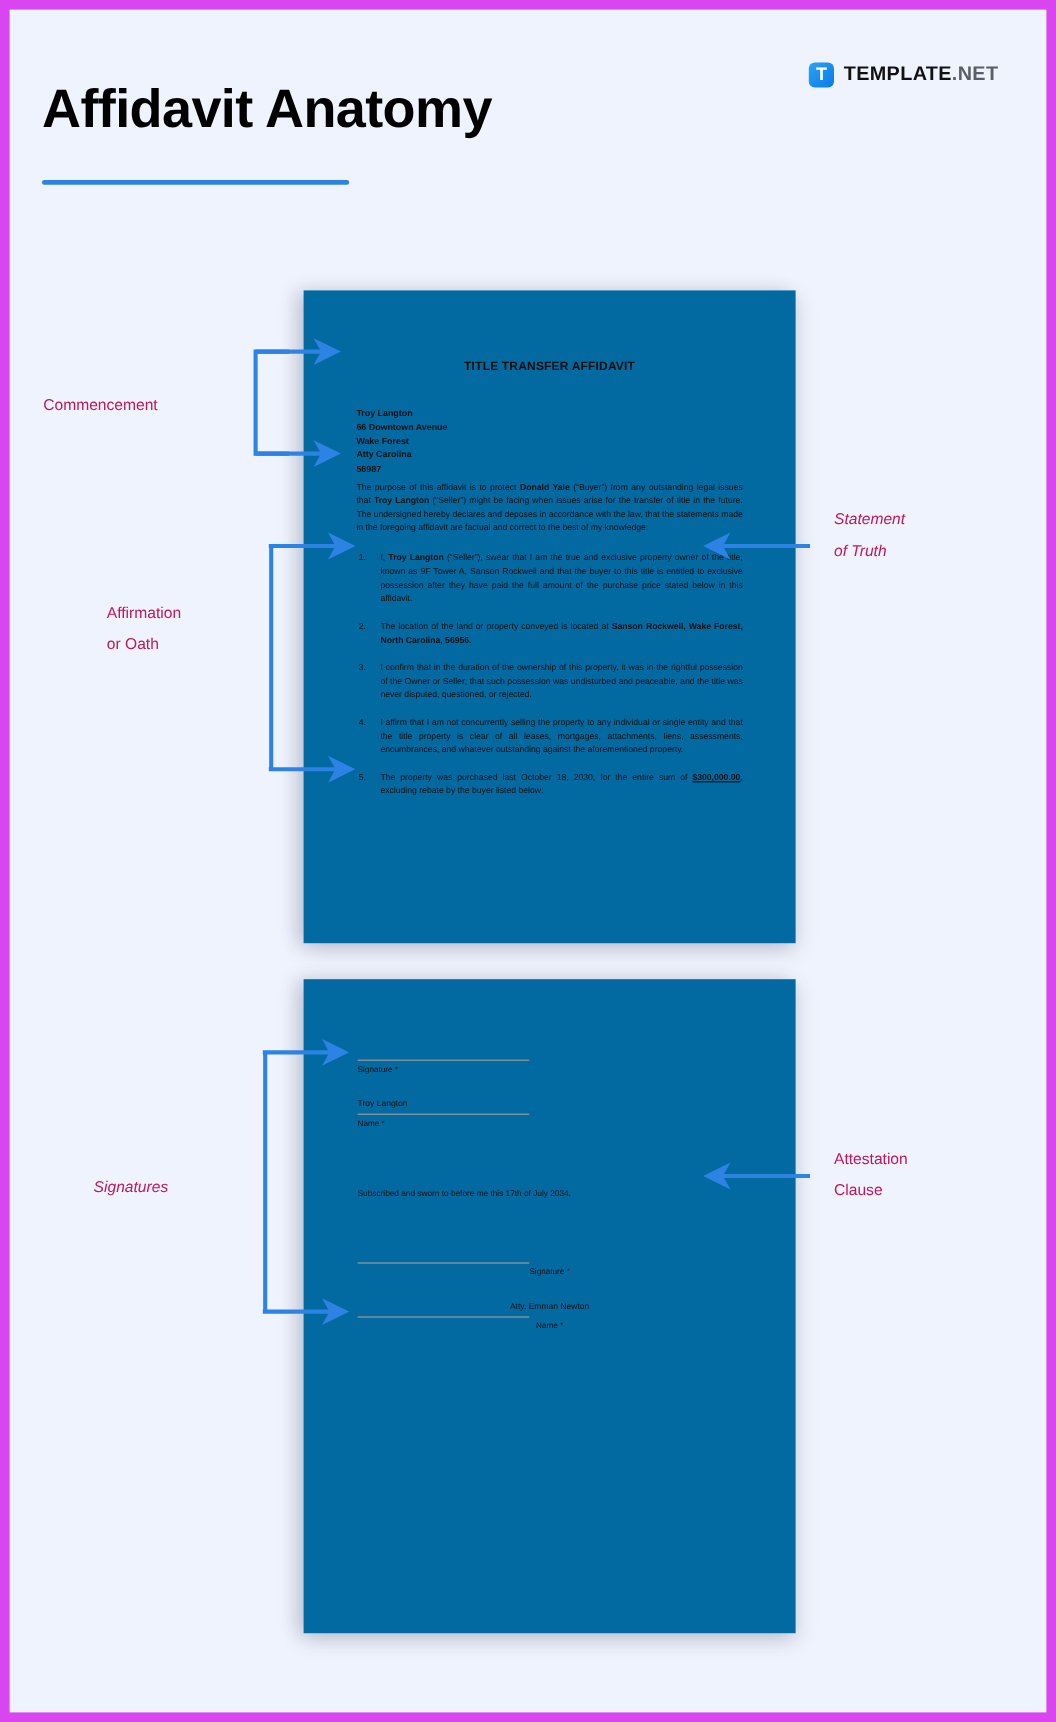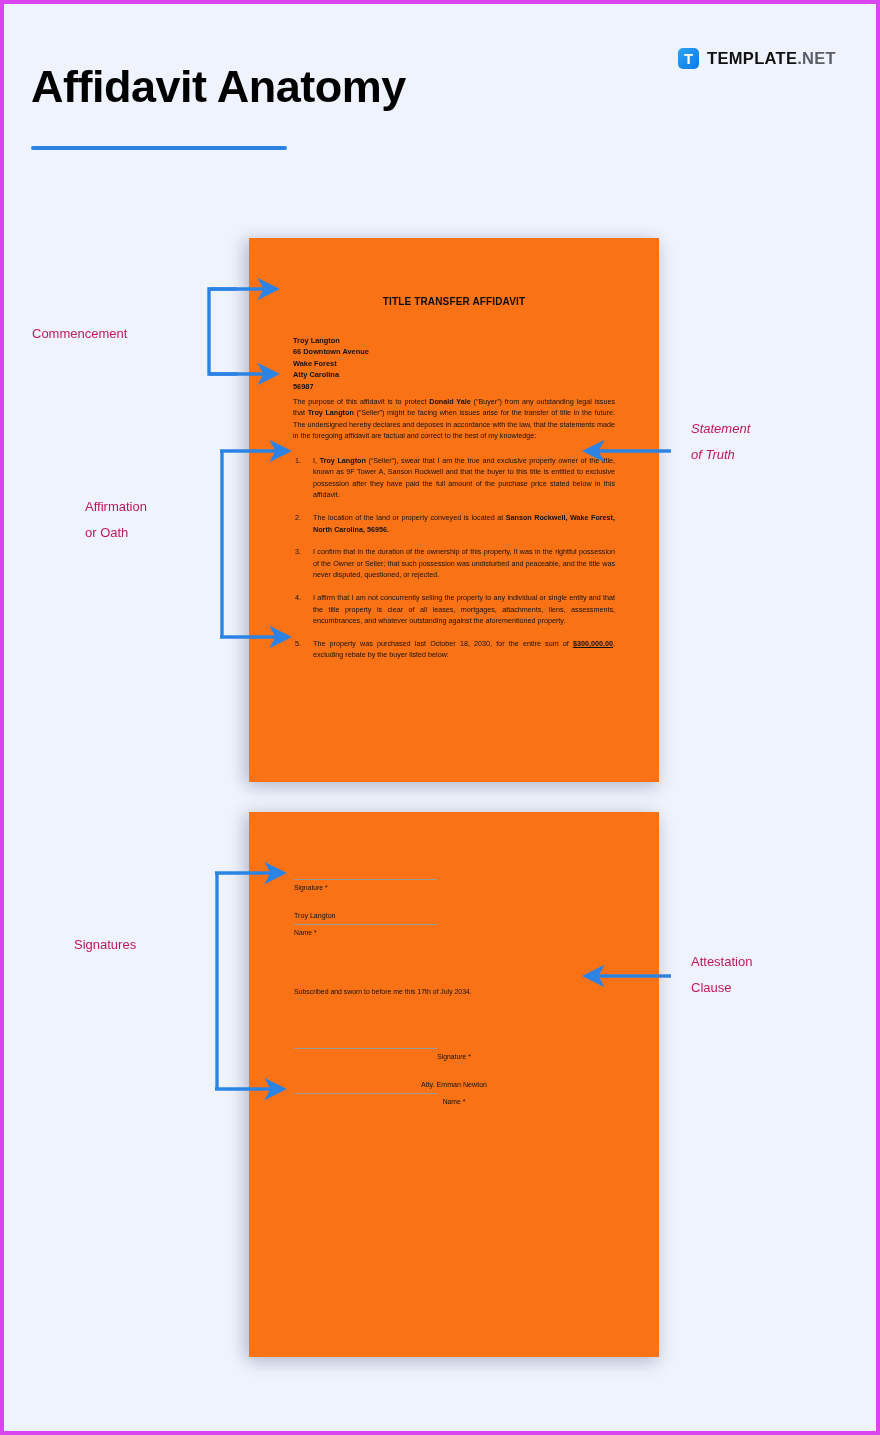--- a/index.html
+++ b/index.html
@@ -9,21 +9,21 @@
     height: 1435px;
     background: #ffffff;
     font-family: "Liberation Sans", sans-serif;
   }
 
   .canvas {
     position: relative;
     width: 880px;
     height: 1435px;
     background: #eff3fd;
-    border: 4px solid #d946ef;
+    border: 8px solid #d946ef;
     overflow: hidden;
   }
 
   
   .page-title {
     position: absolute;
     left: 27px;
     top: 57px;
     font-size: 45px;
     font-weight: 700;
@@ -68,21 +68,21 @@
   }
   .brand-tld {
     font-weight: 700;
     color: #5a5f66;
     letter-spacing: 0.3px;
   }
 
   
   .doc-page {
     position: absolute;
-    background: #f97316;
+    background: #0369a1;
     box-shadow: 0 6px 16px rgba(60, 70, 95, 0.22),
                 -7px 0 14px rgba(60, 70, 95, 0.16);
   }
   #doc-page-1 { left: 245px; top: 234px; width: 410px; height: 544px; }
   #doc-page-2 { left: 245px; top: 808px; width: 410px; height: 545px; }
 
   .doc-inner { position: absolute; left: 44px; top: 0; width: 322px; }
 
   .doc-heading {
     text-align: center;
@@ -264,21 +264,21 @@
     </div>
   </div>
 
   <div class="anno-label" style="left:28px; top:317px;">Commencement</div>
 
   <div class="anno-label" style="left:81px; top:490px;">
     <div>Affirmation</div>
     <div>or Oath</div>
   </div>
 
-  <div class="anno-label" style="left:70px; top:928px;">Signatures</div>
+  <div class="anno-label" style="left:70px; top:968px;font-style:italic;">Signatures</div>
 
   <div class="anno-label" style="left:687px; top:412px;font-style:italic;">
     <div>Statement</div>
     <div>of Truth</div>
   </div>
 
   <div class="anno-label" style="left:687px; top:945px;">
     <div>Attestation</div>
     <div>Clause</div>
   </div>

